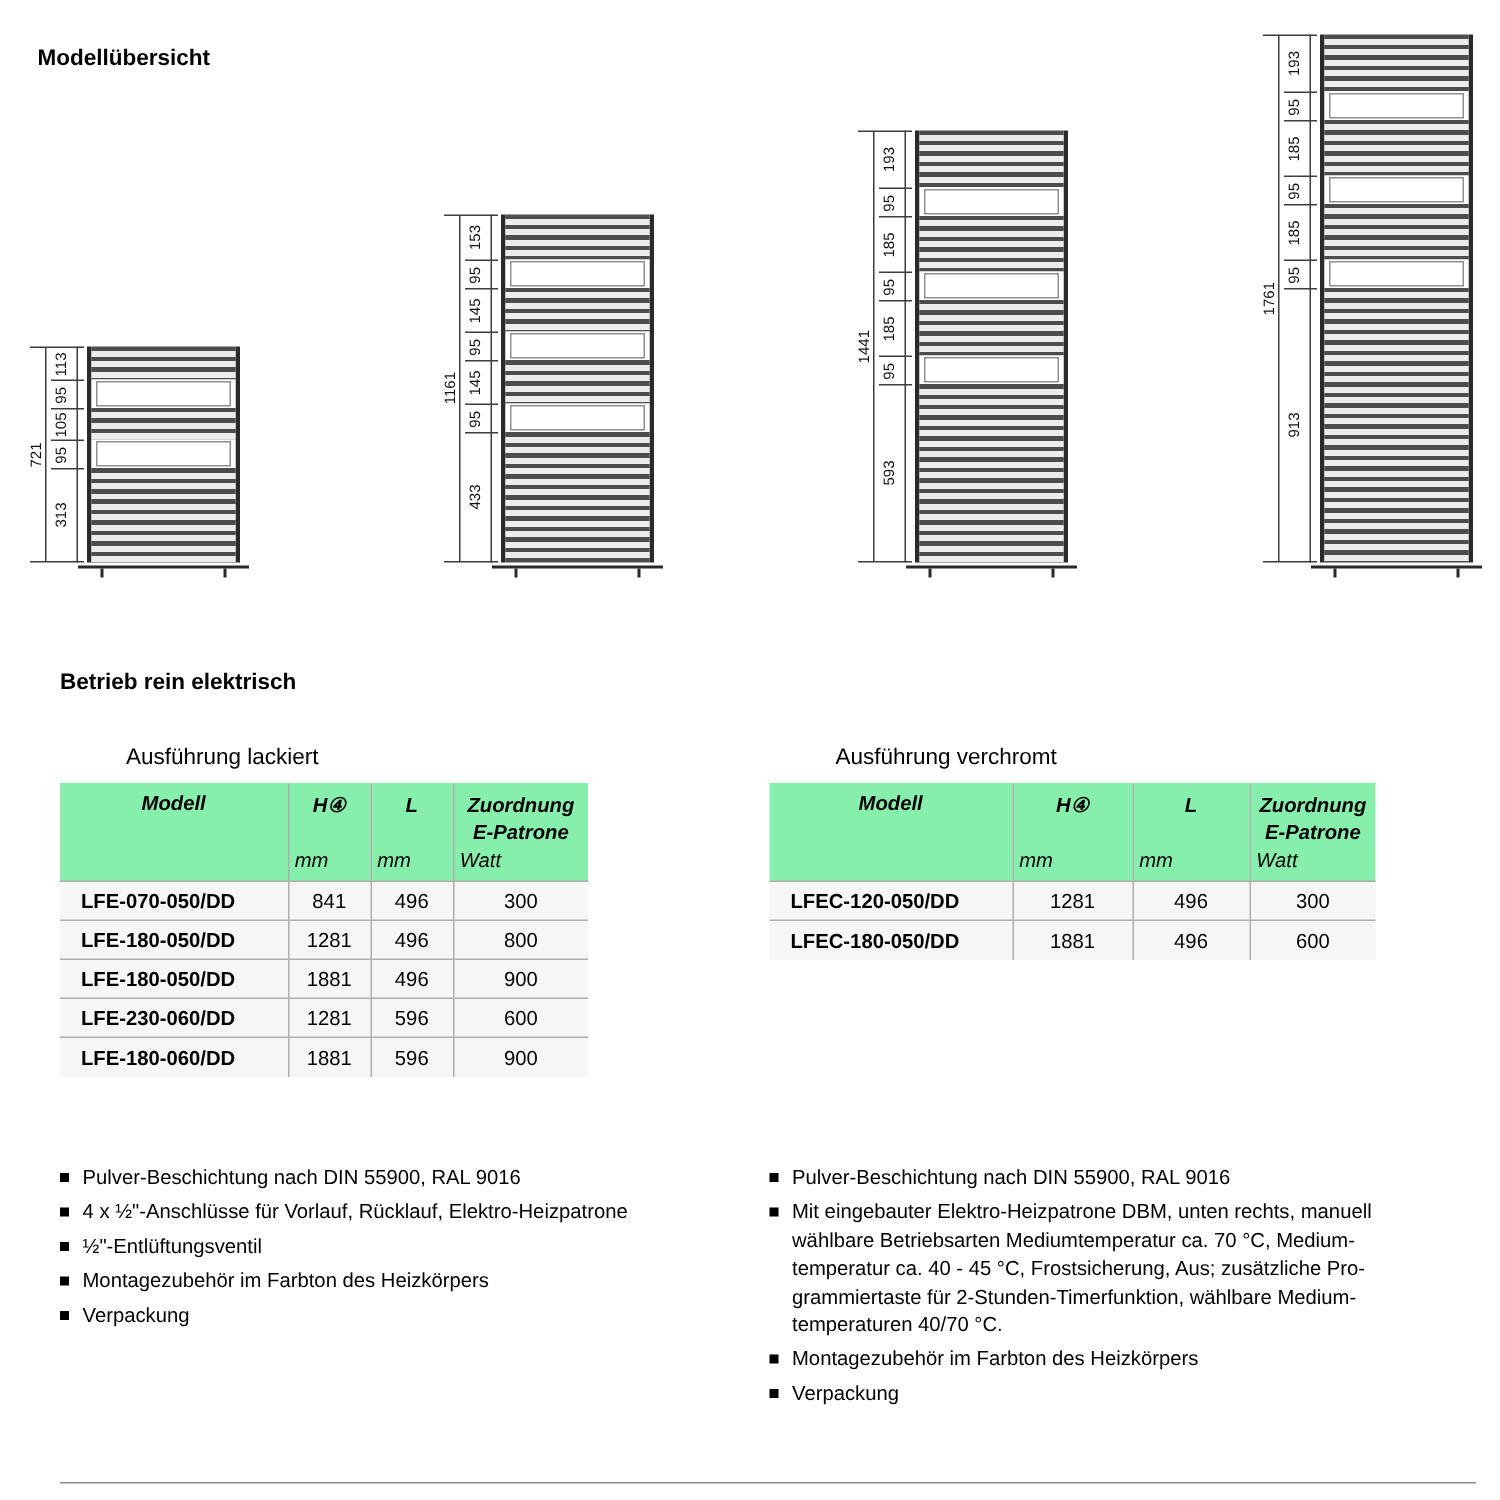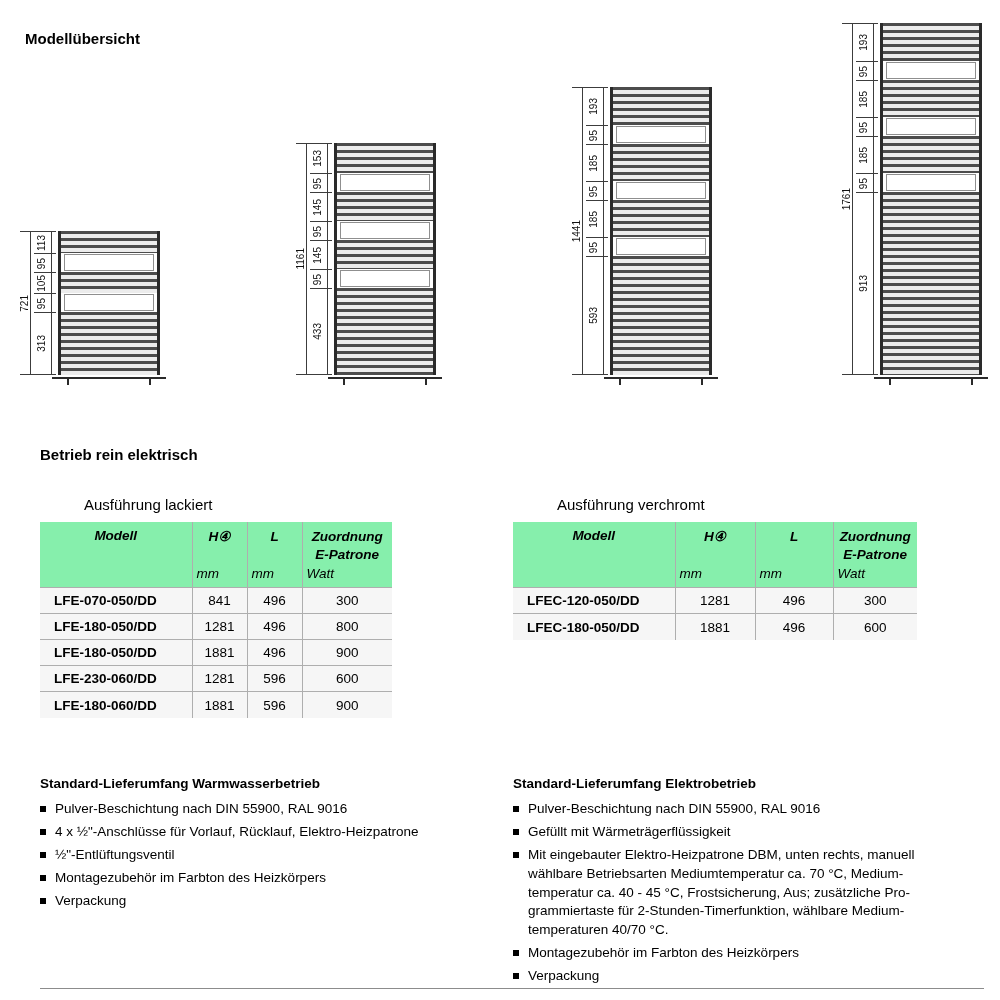--- a/index.html
+++ b/index.html
@@ -318,21 +318,20 @@
       <tr class="">
         <td class="td-model">LFEC-180-050/DD</td>
         <td class="td-num">1881</td>
         <td class="td-num">496</td>
         <td class="td-num">600</td>
       </tr>
     </tbody>
 </table>
 
 <div class="abs liefer left">
-  <h3>Standard-Lieferumfang Warmwasserbetrieb</h3>
   <ul>
       <li class="">
         <span class="sq"></span>
         <span class="li-text">Pulver-Beschichtung nach DIN 55900, RAL 9016</span>
       </li>
       <li class="">
         <span class="sq"></span>
         <span class="li-text">4 x ½"-Anschlüsse für Vorlauf, Rücklauf, Elektro-Heizpatrone</span>
       </li>
       <li class="">
@@ -344,29 +343,24 @@
         <span class="li-text">Montagezubehör im Farbton des Heizkörpers</span>
       </li>
       <li class="">
         <span class="sq"></span>
         <span class="li-text">Verpackung</span>
       </li>
     </ul>
 </div>
 
 <div class="abs liefer right">
-  <h3>Standard-Lieferumfang Elektrobetrieb</h3>
   <ul>
       <li class="">
         <span class="sq"></span>
         <span class="li-text">Pulver-Beschichtung nach DIN 55900, RAL 9016</span>
-      </li>
-      <li class="">
-        <span class="sq"></span>
-        <span class="li-text">Gefüllt mit Wärmeträgerflüssigkeit</span>
       </li>
       <li class="">
         <span class="sq"></span>
         <span class="li-text">Mit eingebauter Elektro-Heizpatrone DBM, unten rechts, manuell
 wählbare Betriebsarten Mediumtemperatur ca. 70 °C, Medium-
 temperatur ca. 40 - 45 °C, Frostsicherung, Aus; zusätzliche Pro-
 grammiertaste für 2-Stunden-Timerfunktion, wählbare Medium-
 temperaturen 40/70 °C.</span>
       </li>
       <li class="">

